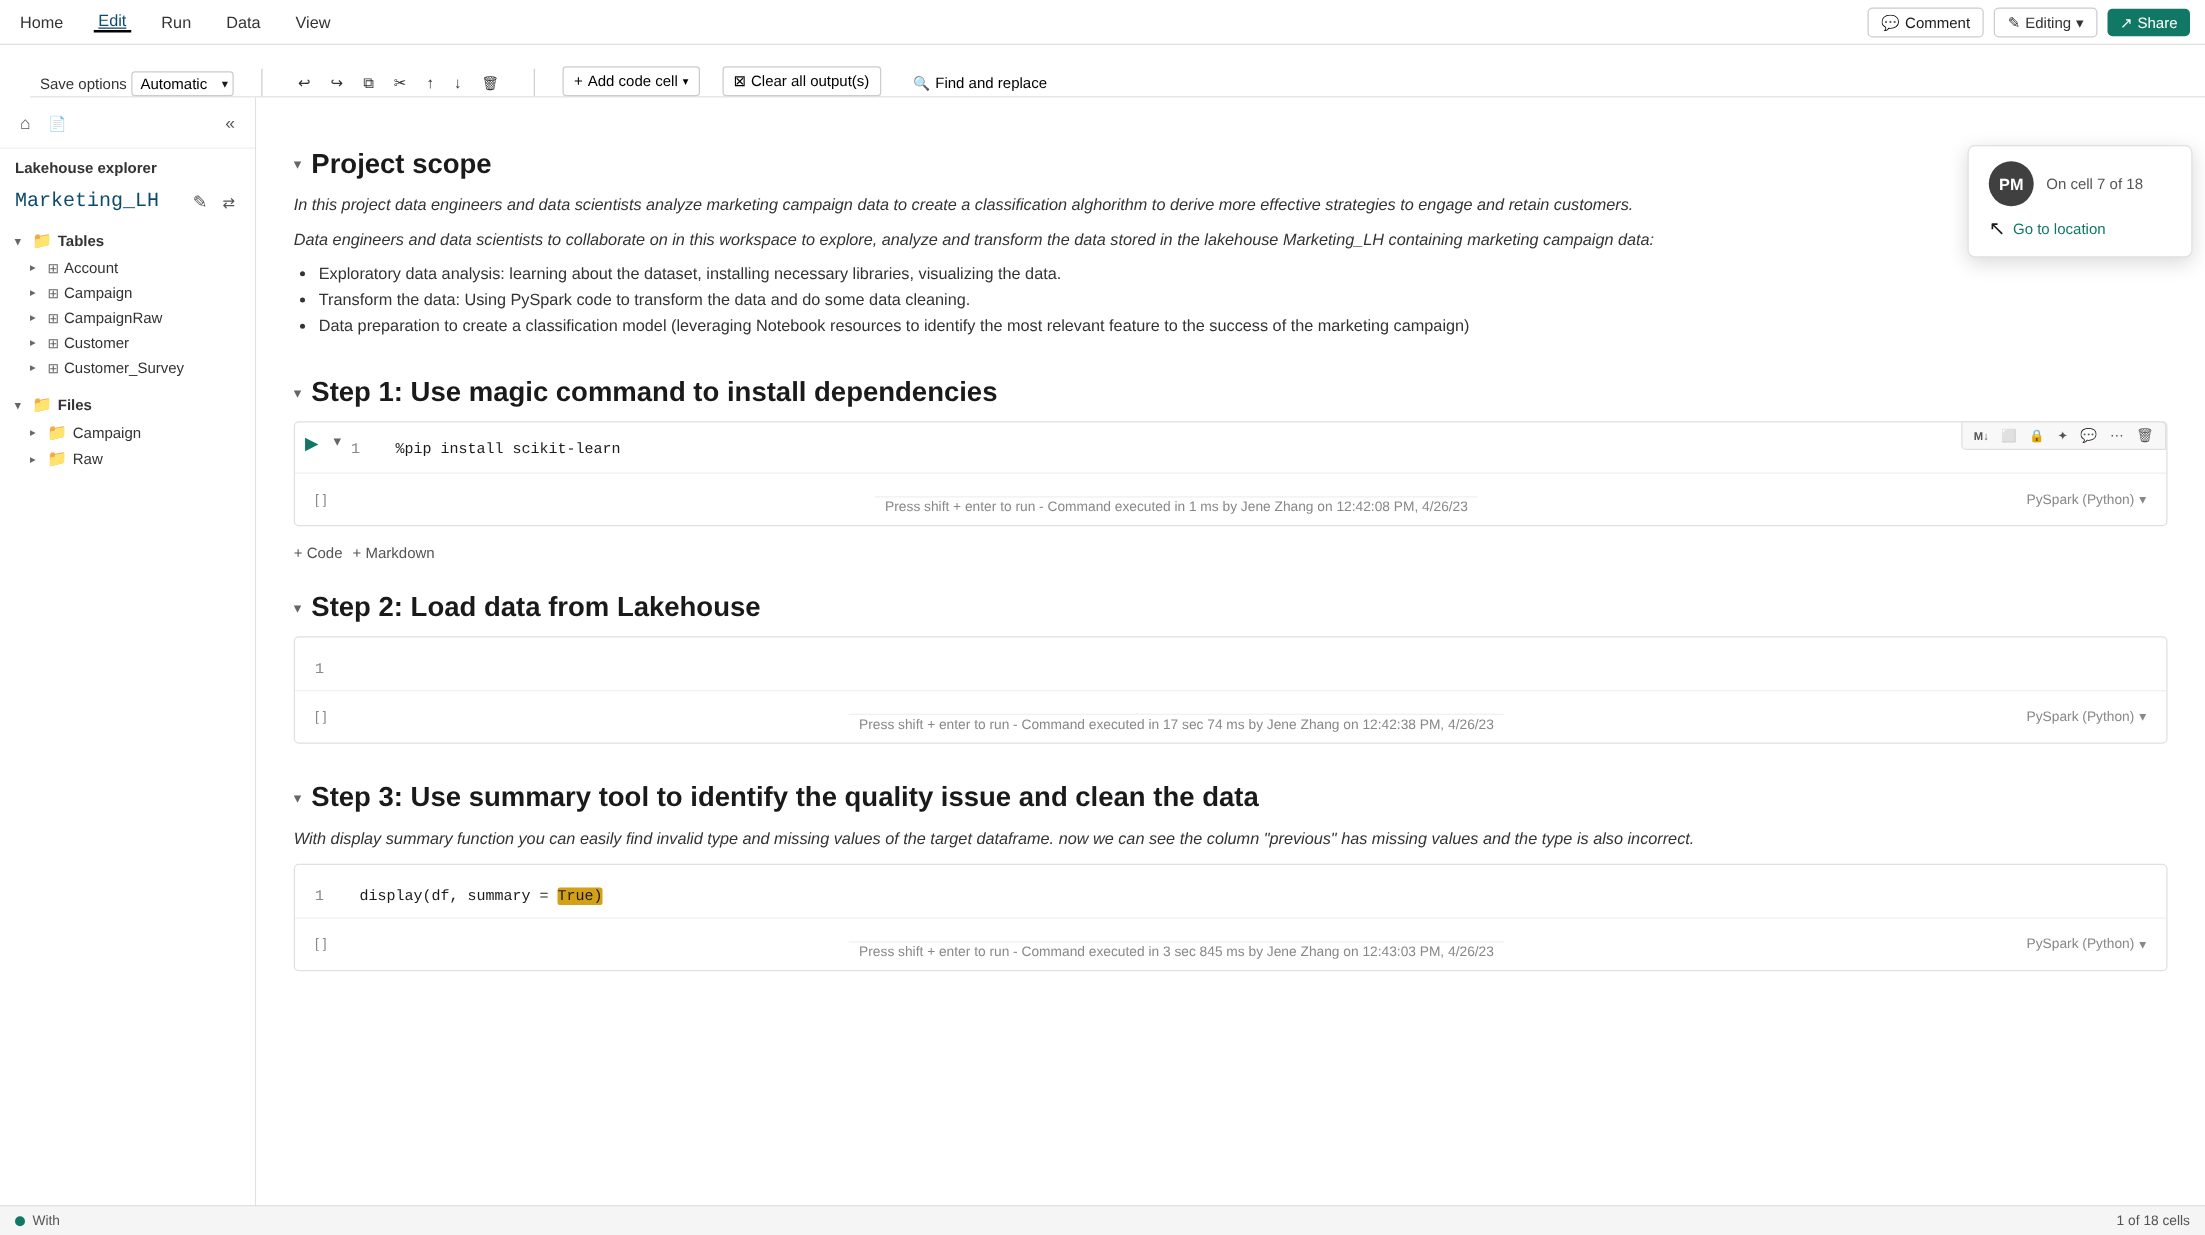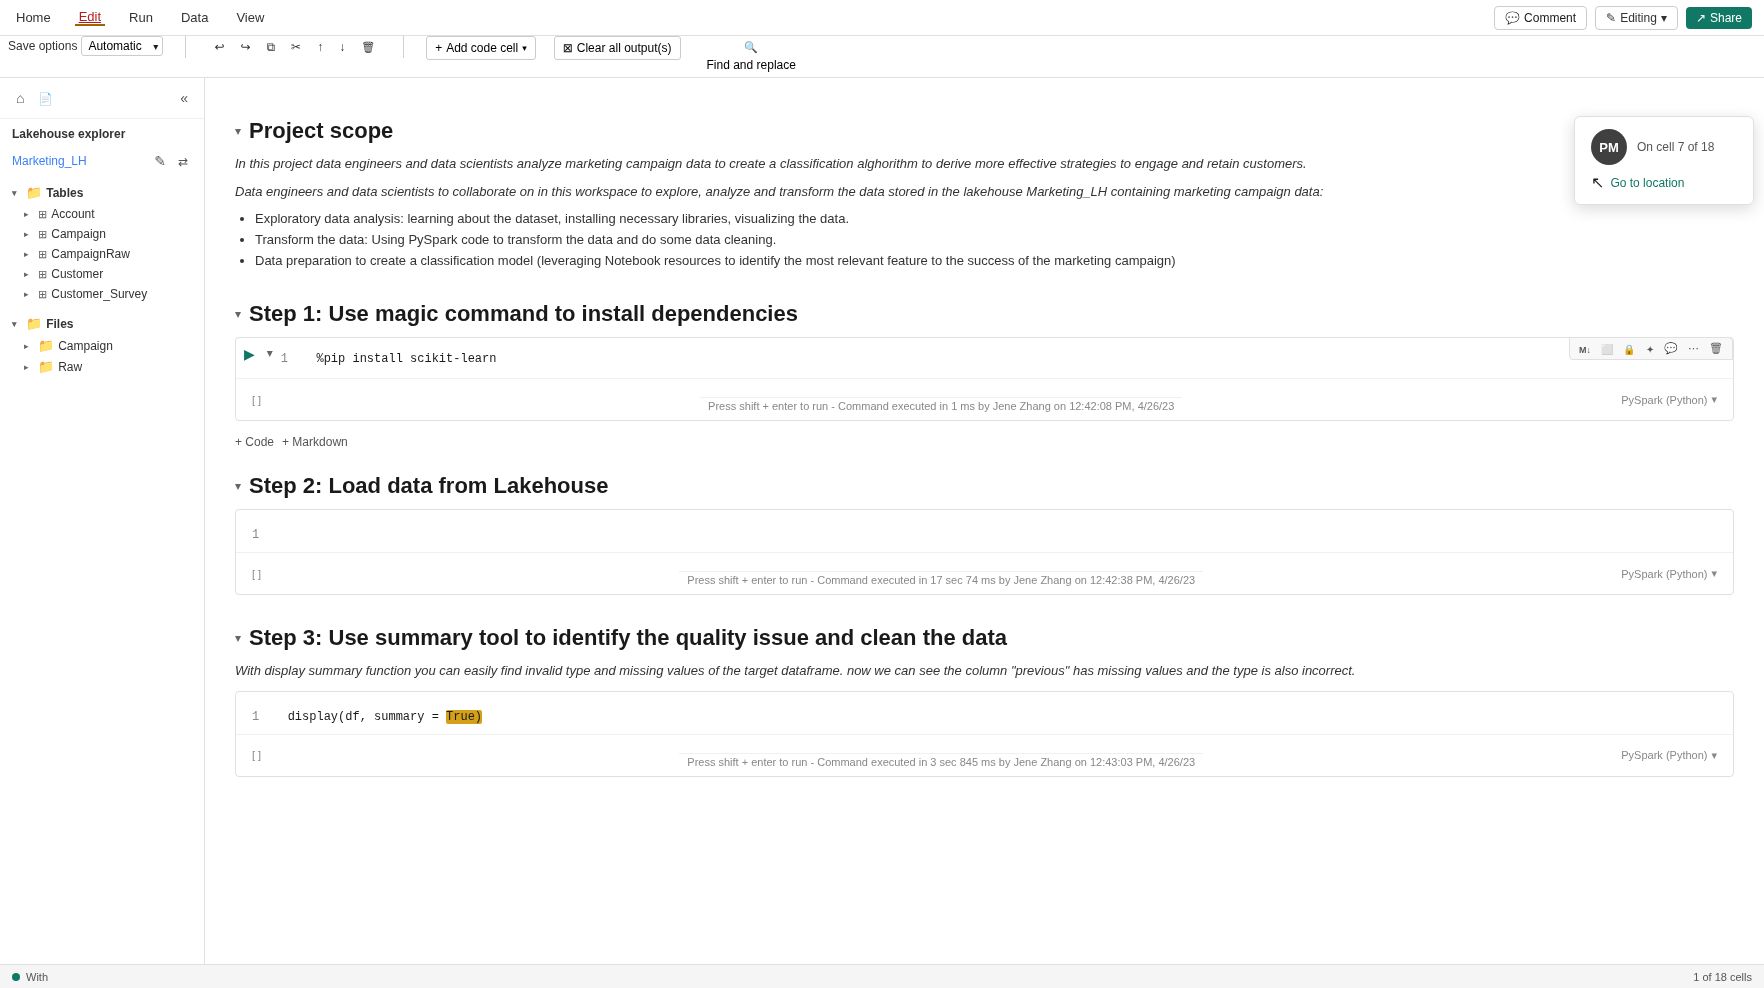--- a/index.html
+++ b/index.html
@@ -1,51 +1,51 @@
 <!DOCTYPE html>
 <html><head>
   <meta charset="utf-8">
   <style>
     * { box-sizing: border-box; margin: 0; padding: 0; }
     body { font-family: 'Segoe UI', sans-serif; font-size: 13px; background: #fff; color: #1a1a1a; display: flex; flex-direction: column; height: 988px; overflow: hidden; }
 
     
     .top-nav { display: flex; align-items: center; height: 36px; background: #fff; border-bottom: 1px solid #e0e0e0; padding: 0 12px; gap: 20px; }
     .top-nav-item { font-size: 13px; color: #333; cursor: pointer; padding: 0 4px; }
-    .top-nav-item.active { color: #b91c1c; border-bottom: 2px solid #a16207; }
+    .top-nav-item.active { color: #0c4a6e; border-bottom: 2px solid #000000; }
     .top-nav-right { margin-left: auto; display: flex; align-items: center; gap: 8px; }
     .comment-btn { display: flex; align-items: center; gap: 4px; padding: 4px 10px; border: 1px solid #ccc; border-radius: 4px; cursor: pointer; font-size: 12px; }
     .editing-btn { display: flex; align-items: center; gap: 4px; padding: 4px 10px; border: 1px solid #ccc; border-radius: 4px; cursor: pointer; font-size: 12px; color: #333; }
     .share-btn { display: flex; align-items: center; gap: 4px; padding: 4px 10px; background: #117865; color: #fff; border-radius: 4px; cursor: pointer; font-size: 12px; border: none; }
 
     
-    .toolbar { display: flex; align-items: flex-start; height: 42px; background: #fff; border-bottom: 1px solid #e0e0e0; padding: 0 8px; gap: 18px; }
+    .toolbar { display: flex; align-items: flex-end; height: 42px; background: #fff; border-bottom: 1px solid #e0e0e0; padding: 0 8px; gap: 18px; margin-left: 24px; }
     .toolbar-group { display: flex; align-items: center; gap: 4px; }
     .toolbar-separator { width: 1px; height: 22px; background: #d0d0d0; margin: 0 4px; }
     .toolbar-btn { display: flex; align-items: center; justify-content: center; padding: 4px 6px; border: none; background: none; cursor: pointer; border-radius: 3px; color: #333; font-size: 12px; }
     .save-options-group { display: flex; align-items: center; }
     .save-label { font-size: 12px; color: #333; margin-right: 4px; }
     .save-dropdown { font-size: 12px; border: 1px solid #ccc; border-radius: 3px; padding: 2px 20px 2px 6px; background: #fff; cursor: pointer; appearance: none; -webkit-appearance: none; position: relative; }
     .save-dropdown-wrapper { position: relative; display: inline-flex; align-items: center; }
     .save-dropdown-wrapper::after { content: '▾'; position: absolute; right: 5px; pointer-events: none; font-size: 10px; }
     .add-code-btn { display: flex; align-items: center; gap: 4px; padding: 4px 8px; border: 1px solid #ccc; border-radius: 3px; cursor: pointer; font-size: 12px; background: #fff; }
     .add-code-btn .chevron { font-size: 9px; }
     .clear-outputs-btn { display: flex; align-items: center; gap: 4px; padding: 4px 8px; border: 1px solid #ccc; border-radius: 3px; cursor: pointer; font-size: 12px; background: #fff; }
-    .find-replace-btn { display: flex; align-items: center; gap: 4px; padding: 4px 8px; cursor: pointer; font-size: 12px; background: none; border: none; flex-direction: column; }
+    .find-replace-btn { display: flex; align-items: center; gap: 4px; padding: 4px 8px; cursor: pointer; font-size: 12px; background: none; border: none; }
 
     
     .main-layout { display: flex; flex: 1; overflow: hidden; }
 
     
     .sidebar { width: 205px; background: #fff; border-right: 1px solid #e0e0e0; display: flex; flex-direction: column; overflow-y: auto; flex-shrink: 0; }
     .sidebar-header { display: flex; align-items: center; justify-content: space-between; padding: 8px 12px; border-bottom: 1px solid #f0f0f0; }
     .sidebar-icon-btn { padding: 4px; border: none; background: none; cursor: pointer; color: #555; font-size: 14px; }
     .sidebar-title { font-size: 12px; font-weight: 600; padding: 8px 12px 4px; color: #333; }
     .sidebar-lake { display: flex; align-items: center; justify-content: space-between; padding: 4px 12px; }
-    .sidebar-lake-name { font-size: 12px; color: #3b82f6; font-weight: 500; cursor: pointer; }
+    .sidebar-lake-name { font-size: 16px; color: #0c4a6e; font-weight: 500; cursor: pointer; font-family: Liberation Mono, monospace; }
     .sidebar-lake-icons { display: flex; gap: 4px; }
     .tree-section { padding: 4px 0; }
     .tree-header { display: flex; align-items: center; gap: 4px; padding: 4px 12px; font-size: 12px; font-weight: 600; color: #333; cursor: pointer; }
     .tree-item { display: flex; align-items: center; gap: 4px; padding: 3px 12px 3px 24px; font-size: 12px; color: #333; cursor: pointer; }
     .tree-expand { font-size: 9px; color: #666; width: 10px; }
     .folder-icon { font-size: 13px; }
     .table-icon { color: #666; font-size: 11px; }
 
     
     .notebook-area { flex: 1; overflow-y: auto; padding: 20px 30px; position: relative; background: #fff; }

